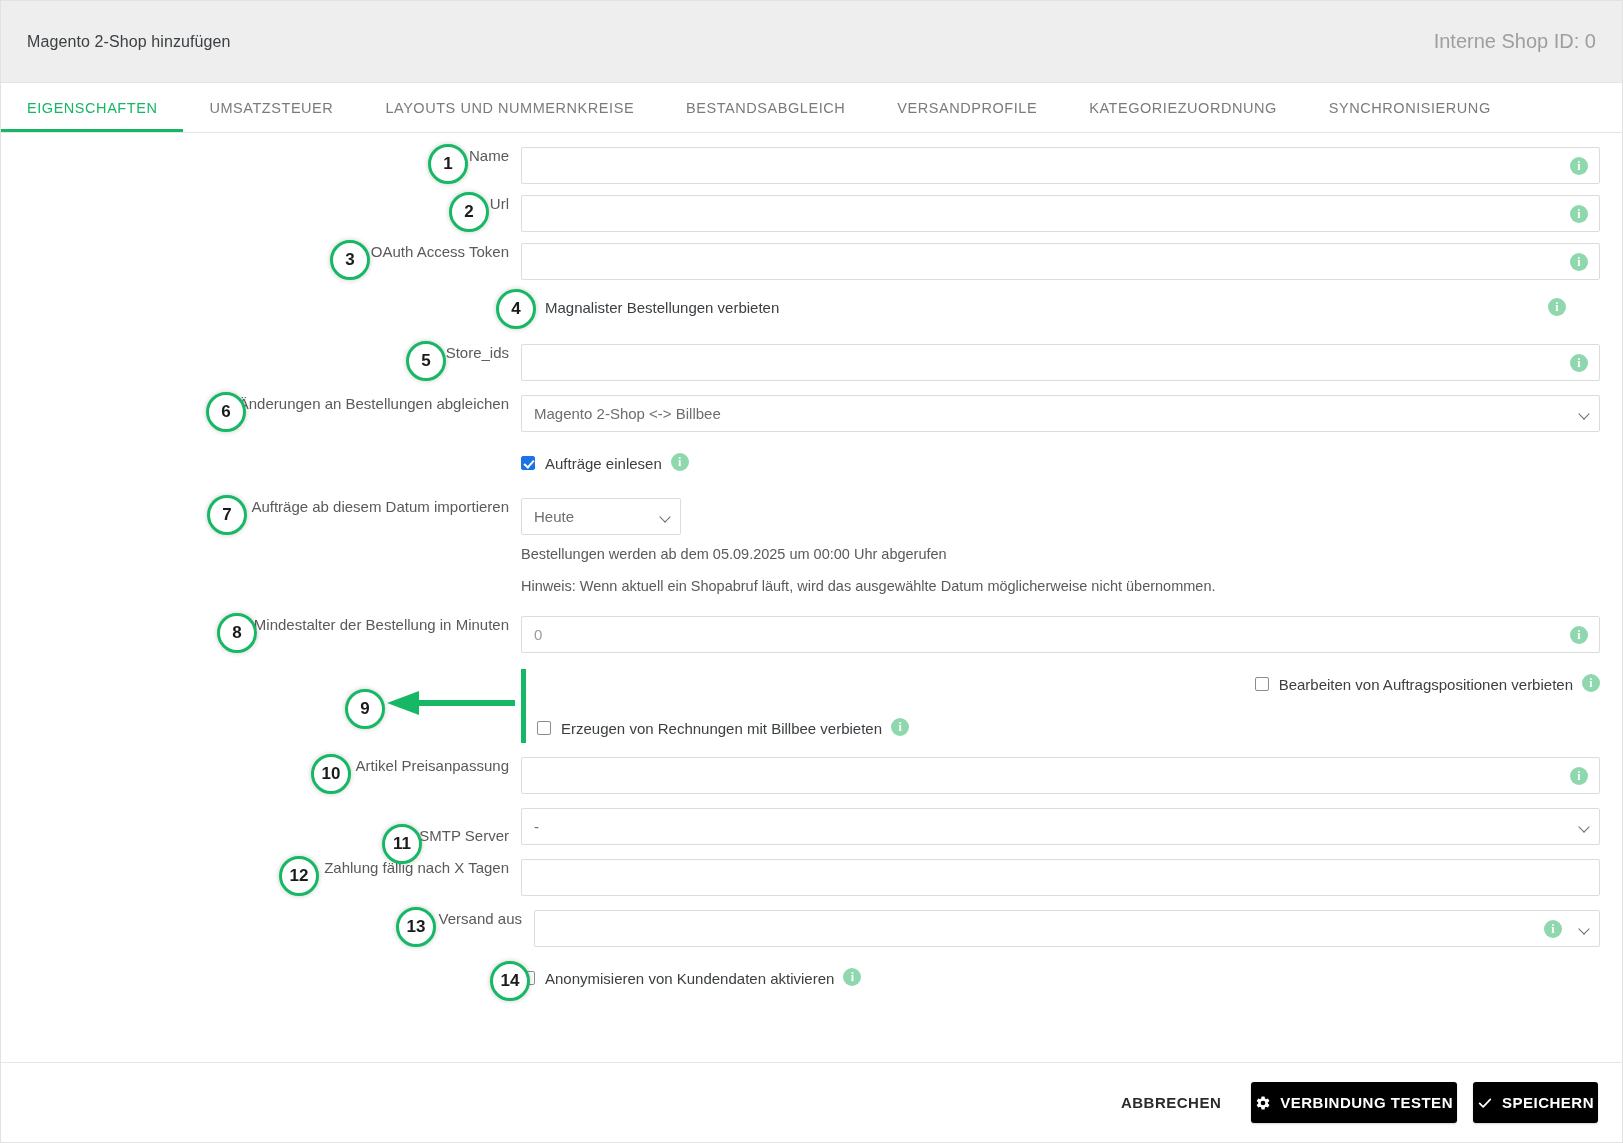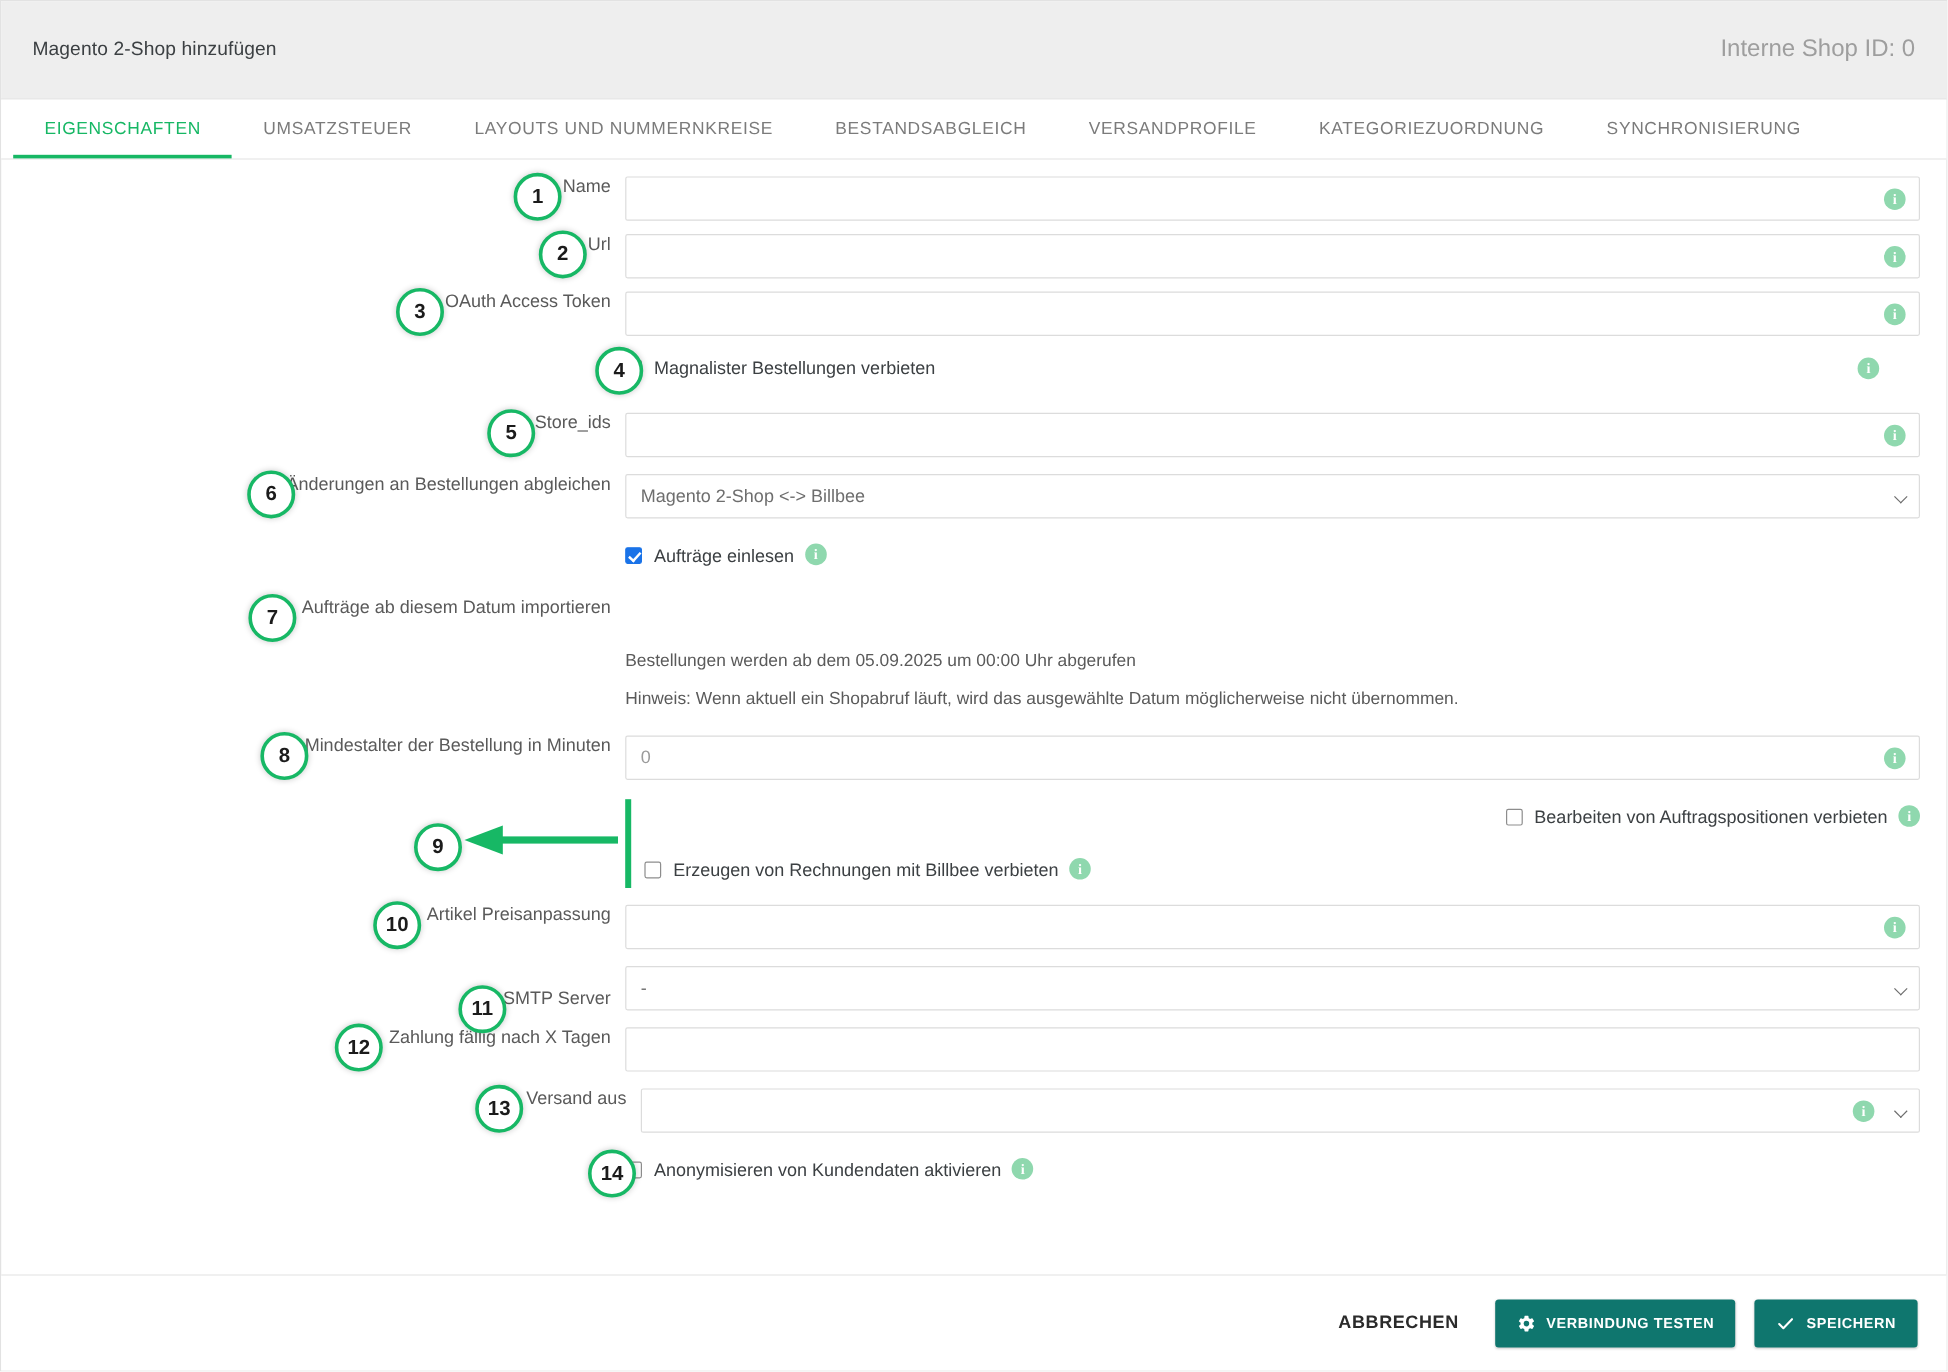--- a/index.html
+++ b/index.html
@@ -23,21 +23,21 @@
     display:flex;align-items:center;justify-content:space-between;
     padding:0 26px;box-sizing:border-box;
     border-bottom:1px solid #e4e4e4;
   }
   .header-title{font-size:16px;color:#3c4043;font-weight:400;letter-spacing:.1px;}
   .header-shopid{font-size:20px;color:#9e9e9e;font-weight:400;}
 
   
   .tabs{
     height:50px;background:#fff;display:flex;align-items:stretch;
-    padding-left:10px;box-sizing:border-box;
+    box-sizing:border-box;
     border-bottom:1px solid #e6e6e6;
   }
   .tab{
     display:flex;align-items:center;justify-content:center;
     padding:0 26px;font-size:14.5px;letter-spacing:.55px;
     color:#7b7b7b;cursor:pointer;position:relative;font-weight:500;
     white-space:nowrap;
   }
   .tab.active{color:#16b764;}
   .tab.active:after{
@@ -147,23 +147,23 @@
     display:flex;align-items:center;justify-content:flex-end;
     padding-right:24px;box-sizing:border-box;gap:16px;
   }
   .btn-text{
     font-size:15px;font-weight:700;letter-spacing:.5px;color:#2b2b2b;
     background:none;border:none;cursor:pointer;padding:10px 14px;
     font-family:"Liberation Sans", sans-serif;
   }
   .btn-green{
     display:flex;align-items:center;gap:9px;
-    background:#0f766e;color:#fff;border:none;border-radius:3px;
-    font-size:12px;font-weight:700;letter-spacing:.5px;
-    padding:12px 18px;cursor:pointer;
+    background:#000000;color:#fff;border:none;border-radius:3px;
+    font-size:15px;font-weight:700;letter-spacing:.5px;
+    padding:12px 4px;cursor:pointer;
     font-family:"Liberation Sans", sans-serif;
     box-shadow:0 1px 2px rgba(0,0,0,.18);
   }
   .gear{width:16px;height:16px;flex:0 0 16px;}
   .check{width:16px;height:16px;flex:0 0 16px;}
 </style>
 </head>
 <body>
 
 <div class="page">
@@ -265,20 +265,28 @@
           <span class="cblabel">Aufträge einlesen</span>
           <span class="info inline">i</span>
         </div>
       </div>
     </div>
 
     <div class="row">
       <div class="label-col">
         <div class="badge" style="left:206px;top:-3px;">7</div>
         <span class="lbl">Aufträge ab diesem Datum importieren</span>
+      </div>
+      <div class="field-col">
+        <div class="selwrap small">
+          <select class="tselect">
+            <option>Heute</option>
+          </select>
+          <span class="chev"></span>
+        </div>
       </div>
     </div>
 
     <div class="row" style="margin-bottom:10px;min-height:22px;">
       <div class="label-col"></div>
       <div class="field-col">
         <div class="helper">Bestellungen werden ab dem 05.09.2025 um 00:00 Uhr abgerufen</div>
       </div>
     </div>
 

